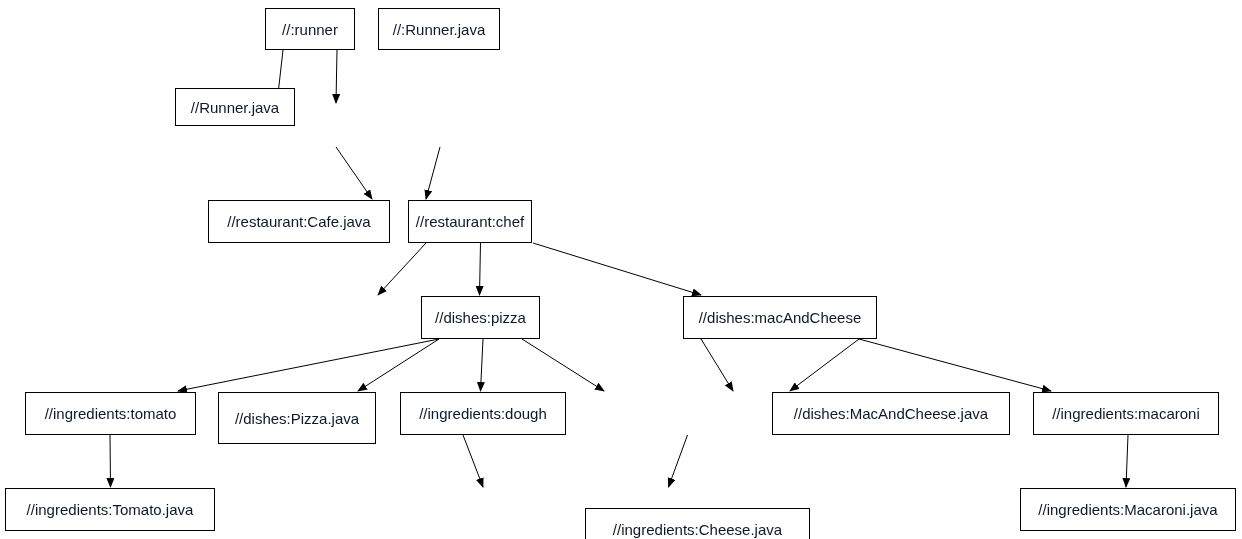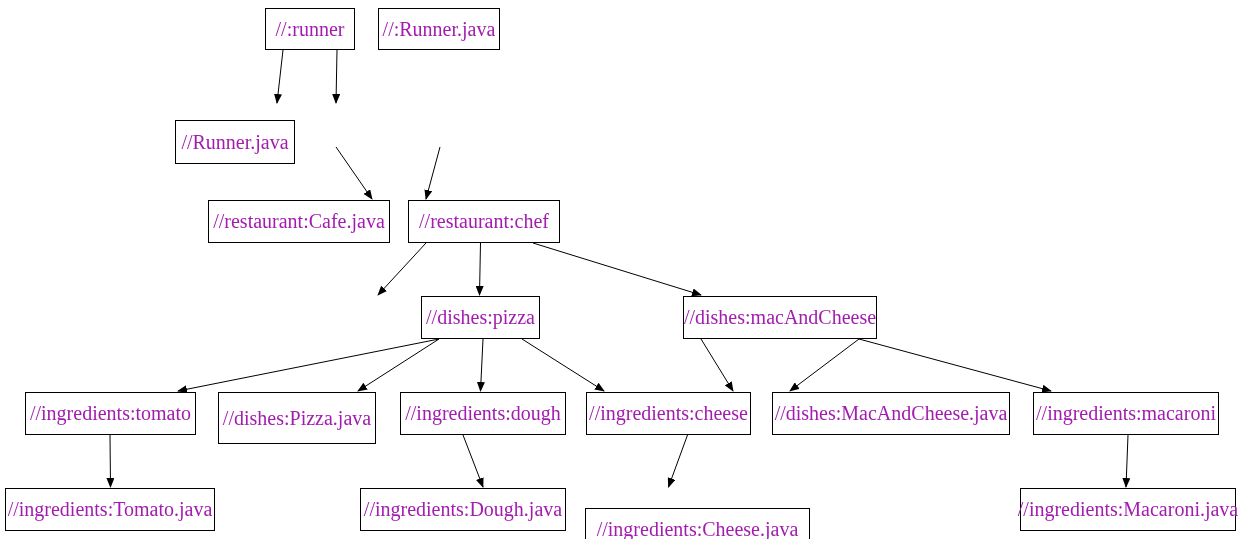--- a/index.html
+++ b/index.html
@@ -23,23 +23,23 @@
     pointer-events: none;
   }
   .node {
     position: absolute;
     box-sizing: border-box;
     border: 1px solid #000000;
     background: #ffffff;
     display: flex;
     align-items: center;
     justify-content: center;
-    font-family: Liberation Serif, serif;
-    font-size: 20px;
-    color: #a21caf;
+    font-family: Liberation Sans, sans-serif;
+    font-size: 15px;
+    color: #0f172a;
     white-space: nowrap;
     text-align: center;
   }
 </style>
 </head>
 <body>
 
 <div id="stage">
   <svg id="edges" width="1242" height="539" viewBox="0 0 1242 539" xmlns="http://www.w3.org/2000/svg">
     <defs>
@@ -62,28 +62,26 @@
       <line x1="859" y1="339" x2="790" y2="391" stroke="#000000" stroke-width="1" marker-end="url(#arrowhead)"></line>
       <line x1="859" y1="339" x2="1051" y2="391" stroke="#000000" stroke-width="1" marker-end="url(#arrowhead)"></line>
       <line x1="110" y1="435" x2="110.5" y2="487" stroke="#000000" stroke-width="1" marker-end="url(#arrowhead)"></line>
       <line x1="463" y1="435" x2="483" y2="487" stroke="#000000" stroke-width="1" marker-end="url(#arrowhead)"></line>
       <line x1="687.5" y1="435" x2="668.5" y2="487" stroke="#000000" stroke-width="1" marker-end="url(#arrowhead)"></line>
       <line x1="1128" y1="435" x2="1126" y2="487" stroke="#000000" stroke-width="1" marker-end="url(#arrowhead)"></line>
     </svg>
 
 <div class="node" style="left: 265px; top: 8px; width: 90px; height: 42px; background: rgb(255, 255, 255); border-color: rgb(0, 0, 0);">//:runner</div>
     <div class="node" style="left: 378px; top: 8px; width: 122px; height: 42px; background: rgb(255, 255, 255); border-color: rgb(0, 0, 0);">//:Runner.java</div>
-    <div class="node" style="left: 175px; top: 120px; width: 120px; height: 44px; background: rgb(255, 255, 255); border-color: rgb(0, 0, 0);">//Runner.java</div>
+    <div class="node" style="left: 175px; top: 88px; width: 120px; height: 38px; background: rgb(255, 255, 255); border-color: rgb(0, 0, 0);">//Runner.java</div>
     <div class="node" style="left: 208px; top: 200px; width: 182px; height: 43px; background: rgb(255, 255, 255); border-color: rgb(0, 0, 0);">//restaurant:Cafe.java</div>
-    <div class="node" style="left: 408px; top: 200px; width: 152px; height: 43px; background: rgb(255, 255, 255); border-color: rgb(0, 0, 0);">//restaurant:chef</div>
+    <div class="node" style="left: 408px; top: 200px; width: 124px; height: 43px; background: rgb(255, 255, 255); border-color: rgb(0, 0, 0);">//restaurant:chef</div>
     <div class="node" style="left: 421px; top: 296px; width: 119px; height: 43px; background: rgb(255, 255, 255); border-color: rgb(0, 0, 0);">//dishes:pizza</div>
     <div class="node" style="left: 683px; top: 296px; width: 194px; height: 43px; background: rgb(255, 255, 255); border-color: rgb(0, 0, 0);">//dishes:macAndCheese</div>
     <div class="node" style="left: 25px; top: 392px; width: 171px; height: 43px; background: rgb(255, 255, 255); border-color: rgb(0, 0, 0);">//ingredients:tomato</div>
     <div class="node" style="left: 218px; top: 392px; width: 158px; height: 52px; background: rgb(255, 255, 255); border-color: rgb(0, 0, 0);">//dishes:Pizza.java</div>
     <div class="node" style="left: 400px; top: 392px; width: 166px; height: 43px; background: rgb(255, 255, 255); border-color: rgb(0, 0, 0);">//ingredients:dough</div>
-    <div class="node" style="left: 586px; top: 392px; width: 165px; height: 43px; background: rgb(255, 255, 255); border-color: rgb(0, 0, 0);">//ingredients:cheese</div>
     <div class="node" style="left: 772px; top: 392px; width: 238px; height: 43px; background: rgb(255, 255, 255); border-color: rgb(0, 0, 0);">//dishes:MacAndCheese.java</div>
     <div class="node" style="left: 1033px; top: 392px; width: 186px; height: 43px; background: rgb(255, 255, 255); border-color: rgb(0, 0, 0);">//ingredients:macaroni</div>
     <div class="node" style="left: 5px; top: 488px; width: 210px; height: 43px; background: rgb(255, 255, 255); border-color: rgb(0, 0, 0);">//ingredients:Tomato.java</div>
-    <div class="node" style="left: 360px; top: 488px; width: 206px; height: 43px; background: rgb(255, 255, 255); border-color: rgb(0, 0, 0);">//ingredients:Dough.java</div>
     <div class="node" style="left: 585px; top: 508px; width: 225px; height: 43px; background: rgb(255, 255, 255); border-color: rgb(0, 0, 0);">//ingredients:Cheese.java</div>
     <div class="node" style="left: 1020px; top: 488px; width: 216px; height: 43px; background: rgb(255, 255, 255); border-color: rgb(0, 0, 0);">//ingredients:Macaroni.java</div>
   </div>
 
 </body></html>

